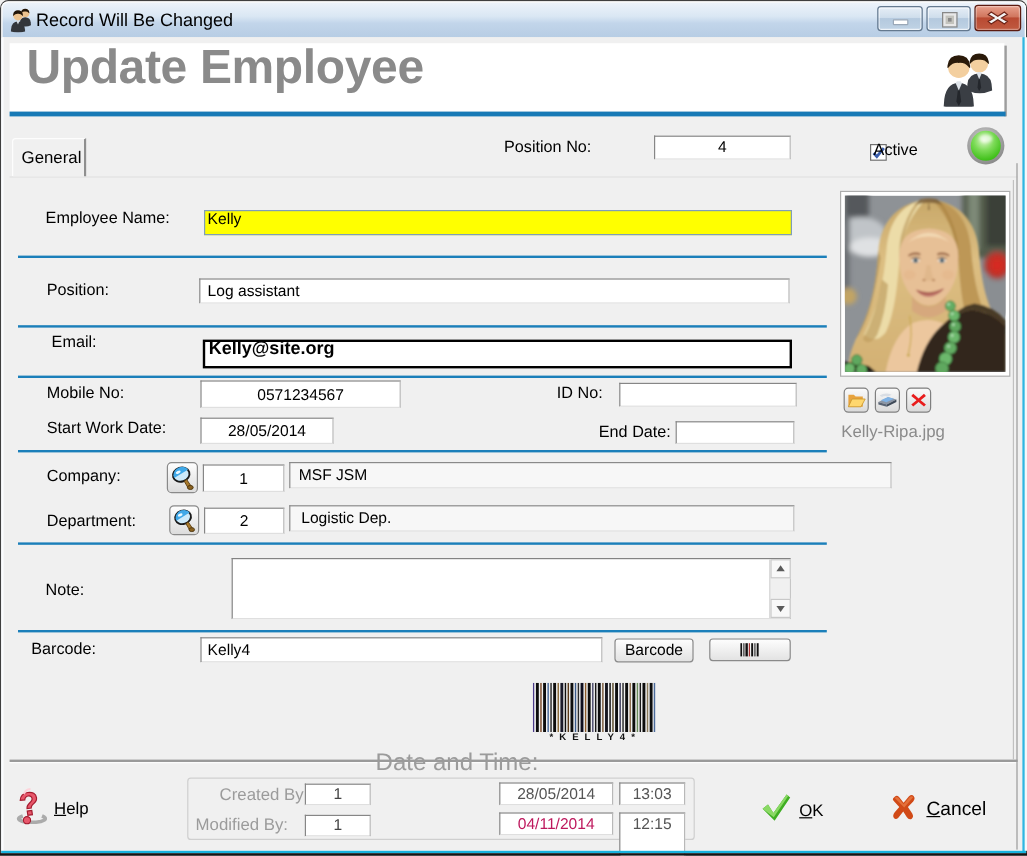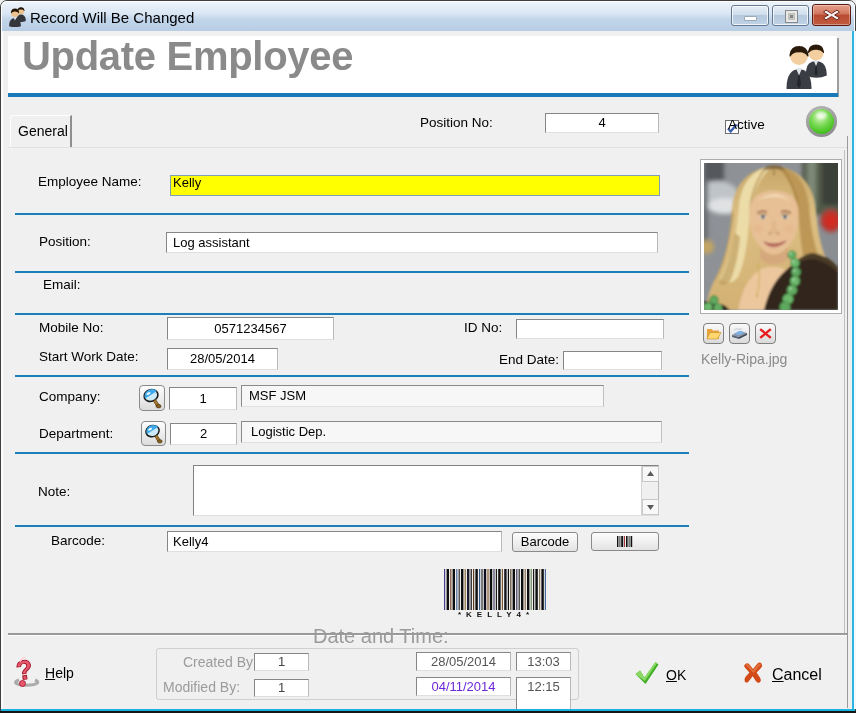--- a/index.html
+++ b/index.html
@@ -96,20 +96,22 @@
 
   <div class="lbl" style="left:38px;top:175px;">Employee Name:</div>
   <div class="inp" style="left:170px;top:175px;width:490px;height:21px;background:#ffff00;border-color:#7f9db9;line-height:14px;padding-left:2px;">Kelly</div>
   <div class="sep" style="top:213px;"></div>
 
   <div class="lbl" style="left:39px;top:235px;">Position:</div>
   <div class="inp" style="left:166px;top:232px;width:492px;height:21px;line-height:19px;padding-left:6px;">Log assistant</div>
   <div class="sep" style="top:271px;"></div>
 
   <div class="lbl" style="left:43px;top:278px;">Email:</div>
+  <div class="abs" style="left:169px;top:283px;width:491px;height:24px;background:#fff;border:2px solid #000;
+    font-size:15px;font-weight:bold;line-height:12px;padding-left:3px;">Kelly@site.org</div>
   <div class="sep" style="top:313px;"></div>
 
   <div class="lbl" style="left:39px;top:321px;">Mobile No:</div>
   <div class="inp" style="left:167px;top:317px;width:167px;height:23px;line-height:21px;text-align:center;">0571234567</div>
   <div class="lbl" style="left:464px;top:321px;">ID No:</div>
   <div class="inp" style="left:516px;top:319px;width:148px;height:20px;"></div>
 
   <div class="lbl" style="left:39px;top:350px;">Start Work Date:</div>
   <div class="inp" style="left:167px;top:348px;width:111px;height:22px;line-height:20px;text-align:center;">28/05/2014</div>
   <div class="lbl" style="left:499px;top:353px;">End Date:</div>
@@ -121,21 +123,21 @@
     background:linear-gradient(#fefefe,#dcdcdc);">
     <svg width="24" height="24" viewBox="0 0 24 24">
       <ellipse cx="11" cy="9.5" rx="7" ry="5.8" fill="#cdeafa" stroke="#1a1a1a" stroke-width="1.6" transform="rotate(-18 11 9.5)"></ellipse>
       <path d="M4.5 8.5 Q6 3.5 11.5 3.3 Q16.5 3.5 17.8 7.2 L4.6 10.5Z" fill="#3fa8e8" transform="rotate(-18 11 9.5)"></path>
       <ellipse cx="8.5" cy="7.5" rx="2.2" ry="1.2" fill="#eaf8ff" transform="rotate(-25 8.5 7.5)"></ellipse>
       <path d="M15.5 13.5 L19.5 19.5 L17 21 L13.5 15Z" fill="#a97a2c" stroke="#5f4112" stroke-width="0.8"></path>
       <ellipse cx="18.6" cy="20.2" rx="2.4" ry="1.7" fill="#8a6220" stroke="#4f370f" stroke-width="0.8"></ellipse>
     </svg>
   </div>
   <div class="inp" style="left:169px;top:387px;width:68px;height:23px;line-height:21px;text-align:center;">1</div>
-  <div class="abs" style="left:241px;top:385px;width:363px;height:22px;background:#f7f7f7;
+  <div class="abs" style="left:241px;top:385px;width:502px;height:22px;background:#f7f7f7;
     border:1px solid #8a8a8a;border-bottom-color:#e0e0e0;border-right-color:#c0c0c0;
     font-size:13px;line-height:20px;padding-left:7px;">MSF JSM</div>
 
   <div class="lbl" style="left:39px;top:427px;">Department:</div>
   <div class="abs magbtn" style="left:141px;top:421px;width:25px;height:25px;border:1px solid #8a8a8a;border-radius:4px;
     background:linear-gradient(#fefefe,#dcdcdc);">
     <svg width="23" height="23" viewBox="0 0 24 24">
       <ellipse cx="11" cy="9.5" rx="7" ry="5.8" fill="#cdeafa" stroke="#1a1a1a" stroke-width="1.6" transform="rotate(-18 11 9.5)"></ellipse>
       <path d="M4.5 8.5 Q6 3.5 11.5 3.3 Q16.5 3.5 17.8 7.2 L4.6 10.5Z" fill="#3fa8e8" transform="rotate(-18 11 9.5)"></path>
       <ellipse cx="8.5" cy="7.5" rx="2.2" ry="1.2" fill="#eaf8ff" transform="rotate(-25 8.5 7.5)"></ellipse>
@@ -159,21 +161,21 @@
       </div>
       <div class="abs" style="left:0;bottom:0;width:17px;height:16px;background:#f8f8f8;border:1px solid #c8c8c8;">
         <svg width="15" height="14" viewBox="0 0 15 14">
             <path d="M7.5 10 L11 5 L4 5Z" fill="#5a5a5a"></path>
           </svg>
       </div>
     </div>
   </div>
   <div class="sep" style="top:525px;"></div>
 
-  <div class="lbl" style="left:51px;top:534px;">Barcode:</div>
+  <div class="lbl" style="left:26px;top:534px;">Barcode:</div>
   <div class="inp" style="left:167px;top:531px;width:335px;height:21px;line-height:19px;padding-left:5px;">Kelly4</div>
   <div class="abs" style="left:512px;top:532px;width:66px;height:20px;border:1px solid #8a8a8a;border-radius:3px;
     background:linear-gradient(#fdfdfd,#e3e3e3);font-size:13px;text-align:center;line-height:18px;">Barcode</div>
   <div class="abs" style="left:591px;top:532px;width:68px;height:19px;border:1px solid #8a8a8a;border-radius:3px;
     background:linear-gradient(#fdfdfd,#e3e3e3);">
     <svg width="66" height="17" viewBox="0 0 66 17">
       <g transform="translate(25,3)">
         <rect x="0" y="0" width="1.4" height="11" fill="#111"></rect>
         <rect x="2.4" y="0" width="1" height="11" fill="#333"></rect>
         <rect x="4.2" y="0" width="2" height="11" fill="#111"></rect>
@@ -353,21 +355,21 @@
   <div class="lbl" style="left:45px;top:666px;font-size:14px;"><u>H</u>elp</div>
 
   <div class="abs" style="left:156px;top:648px;width:423px;height:52px;border:1px solid #cfcfcf;border-radius:3px;"></div>
   <div class="glbl" style="left:163px;top:655px;font-size:14px;margin-left:20px;">Created By:</div>
   <div class="inp" style="left:254px;top:653px;width:55px;height:18px;line-height:16px;text-align:center;color:#444;">1</div>
   <div class="glbl" style="left:163px;top:680px;font-size:14px;">Modified By:</div>
   <div class="inp" style="left:254px;top:679px;width:55px;height:18px;line-height:16px;text-align:center;color:#444;">1</div>
   <div class="glbl" style="left:313px;top:629px;font-size:20px;">Date and Time:</div>
   <div class="inp" style="left:416px;top:652px;width:95px;height:19px;line-height:17px;text-align:center;color:#555;">28/05/2014</div>
   <div class="inp" style="left:516px;top:652px;width:55px;height:19px;line-height:17px;text-align:center;color:#555;">13:03</div>
-  <div class="inp" style="left:416px;top:677px;width:95px;height:19px;line-height:17px;text-align:center;color:#6d28d9;">04/11/2014</div>
+  <div class="inp" style="left:416px;top:677px;width:95px;height:19px;line-height:17px;text-align:center;color:#be185d;">04/11/2014</div>
   <div class="inp" style="left:516px;top:677px;width:55px;height:37px;line-height:17px;text-align:center;color:#555;">12:15</div>
 
   <svg class="abs" style="left:633px;top:660px" width="27" height="26" viewBox="0 0 27 26">
     <path d="M2.5 14 L7 10.5 L11.5 17.5 L22.5 2 L25.5 4.5 L12.5 24 Z" fill="#3fae22"></path>
     <path d="M2.5 14 L7 10.5 L11.5 17.5 L22.5 2 L24 3.2 L11.8 21 Z" fill="#8ad964"></path>
   </svg>
   <div class="lbl" style="left:666px;top:668px;font-size:14px;"><u>O</u>K</div>
   <svg class="abs" style="left:743px;top:661px" width="21" height="24" viewBox="0 0 21 24">
     <path d="M2 3.5 Q4 1 6.2 3.2 L10 8 L14.5 2.6 Q16.8 0.4 18.5 2.6 Q20 4.6 18 7 L13.6 11.5 L17.2 17 Q18.8 20 16.6 21.4 Q14.4 22.6 12.6 19.8 L9.7 15.3 L5.6 20.4 Q3.4 22.8 1.8 20.4 Q0.6 18.4 2.6 15.8 L6.4 11.5 L1.8 6.4 Q0.2 4.8 2 3.5Z" fill="#d14a17"></path>
     <path d="M2.6 4 Q4 2.2 5.8 4 L10 9.2 L15.2 3.2 Q16.8 1.6 18 3.4 L10.5 12 Z" fill="#e4703a"></path>

